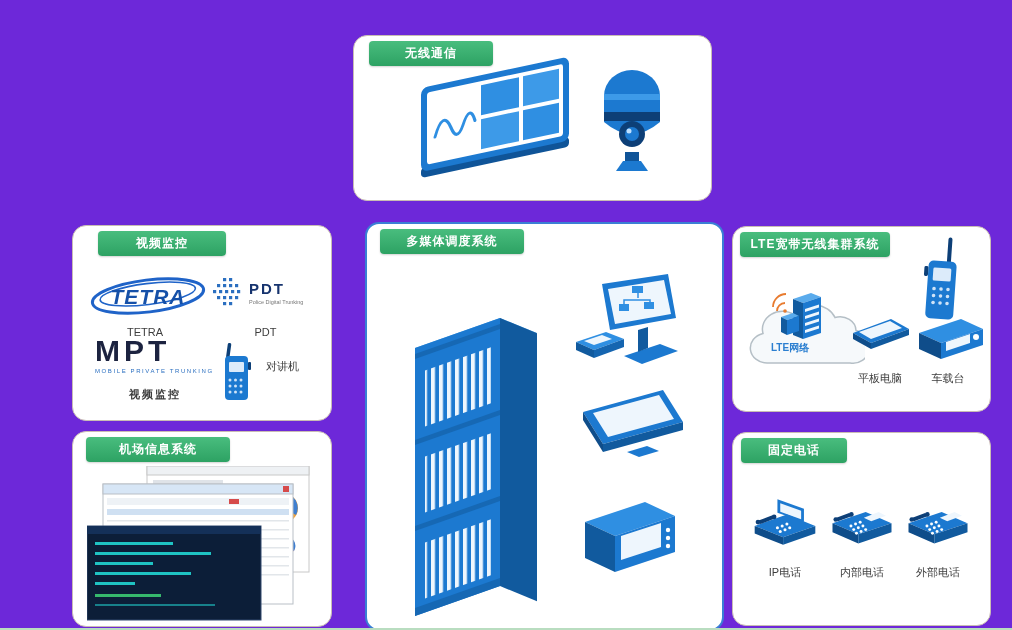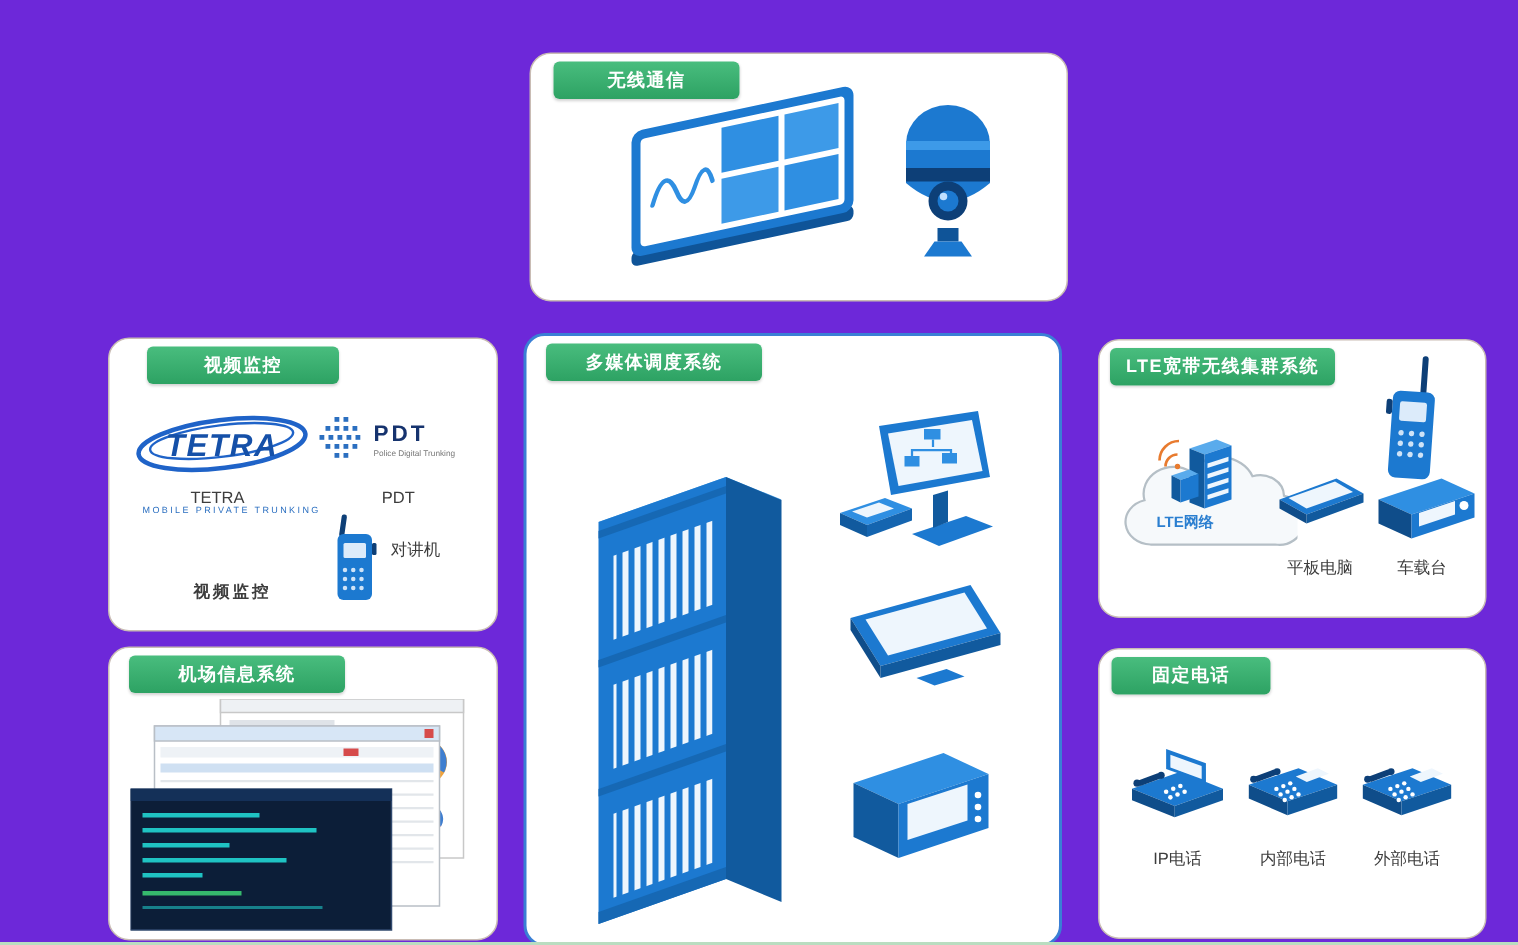--- a/index.html
+++ b/index.html
@@ -127,20 +127,21 @@
           <rect x="24" y="22" width="3.2" height="3.2"></rect>
         <rect x="12" y="28" width="3.2" height="3.2"></rect>
           <rect x="18" y="28" width="3.2" height="3.2"></rect>
       </g>
       <text x="38" y="20" class="pdt-logo-text">PDT</text>
       <text x="38" y="30" class="pdt-logo-sub">Police Digital Trunking</text>
     </svg>
     <div class="lbl" style="left:150px;top:100px;width:85px;">PDT</div>
 
     <div style="position:absolute;left:22px;top:110px;width:120px;">
+      <div class="mpt-text">MPT</div>
       <div class="mpt-sub">MOBILE PRIVATE TRUNKING</div>
     </div>
     <div class="lbl" style="left:34px;top:161px;width:96px;font-weight:bold;letter-spacing:2px;">视频监控</div>
 
     <svg class="icon" style="left:146px;top:116px;" width="36" height="62" viewBox="0 0 36 62">
       <rect x="8" y="1" width="3.5" height="15" rx="1.5" fill="#0d3f77" transform="rotate(8 10 8)"></rect>
       <rect x="6" y="14" width="23" height="44" rx="4" fill="#1c79d0"></rect>
       <rect x="10" y="20" width="15" height="10" rx="1" fill="#dcebfa"></rect>
       <g fill="#cfe3f7">
         <circle cx="11" cy="38" r="1.5"></circle>
@@ -148,21 +149,21 @@
           <circle cx="22" cy="38" r="1.5"></circle>
         <circle cx="11" cy="44" r="1.5"></circle>
           <circle cx="16.5" cy="44" r="1.5"></circle>
           <circle cx="22" cy="44" r="1.5"></circle>
         <circle cx="11" cy="50" r="1.5"></circle>
           <circle cx="16.5" cy="50" r="1.5"></circle>
           <circle cx="22" cy="50" r="1.5"></circle>
       </g>
       <rect x="29" y="20" width="3" height="8" rx="1" fill="#0d3f77"></rect>
     </svg>
-    <div class="lbl" style="left:182px;top:133px;width:44px;text-align:center;">对讲机</div>
+    <div class="lbl" style="left:182px;top:133px;width:44px;text-align:right;">对讲机</div>
   </div>
 
   <div class="panel" style="left:72px;top:431px;width:258px;height:194px;">
     <div class="badge" style="left:13px;width:144px;font-family:Liberation Serif, serif;">机场信息系统</div>
     <svg class="icon" style="left:14px;top:34px;" width="236" height="156" viewBox="0 0 236 156">
       <g>
         <rect x="60" y="0" width="162" height="106" fill="#fff" stroke="#c8c8c8"></rect>
         <rect x="60" y="0" width="162" height="9" fill="#eef1f4" stroke="#c8c8c8"></rect>
         <rect x="66" y="14" width="70" height="4" fill="#dfe3e8"></rect>
         <rect x="66" y="24" width="105" height="2.5" fill="#e6e9ed"></rect>
@@ -199,21 +200,21 @@
         <rect x="8" y="86" width="116" height="3" fill="#1fc3c3"></rect>
         <rect x="8" y="96" width="58" height="3" fill="#1fc3c3"></rect>
         <rect x="8" y="106" width="96" height="3" fill="#1fc3c3"></rect>
         <rect x="8" y="116" width="40" height="3" fill="#1fc3c3"></rect>
         <rect x="8" y="128" width="66" height="3" fill="#36b96d"></rect>
         <rect x="8" y="138" width="120" height="2" fill="#1fc3c3" opacity="0.6"></rect>
       </g>
     </svg>
   </div>
 
-  <div class="panel panel-dispatch" style="left:349px;top:222px;width:355px;height:405px;">
+  <div class="panel panel-dispatch" style="left:365px;top:222px;width:355px;height:405px;">
     <div class="badge" style="left:13px;width:144px;">多媒体调度系统</div>
 
     <svg class="icon" style="left:36px;top:50px;" width="155" height="350" viewBox="0 0 155 350">
       <defs>
         <pattern id="rackbars" width="8" height="64" patternUnits="userSpaceOnUse">
           <rect width="4" height="64" fill="#eef6fd"></rect>
         </pattern>
       </defs>
       <polygon points="12,74 97,44 134,59 49,89" fill="#5aabec"></polygon>
       <g transform="translate(12,74) skewY(-19.4)">

